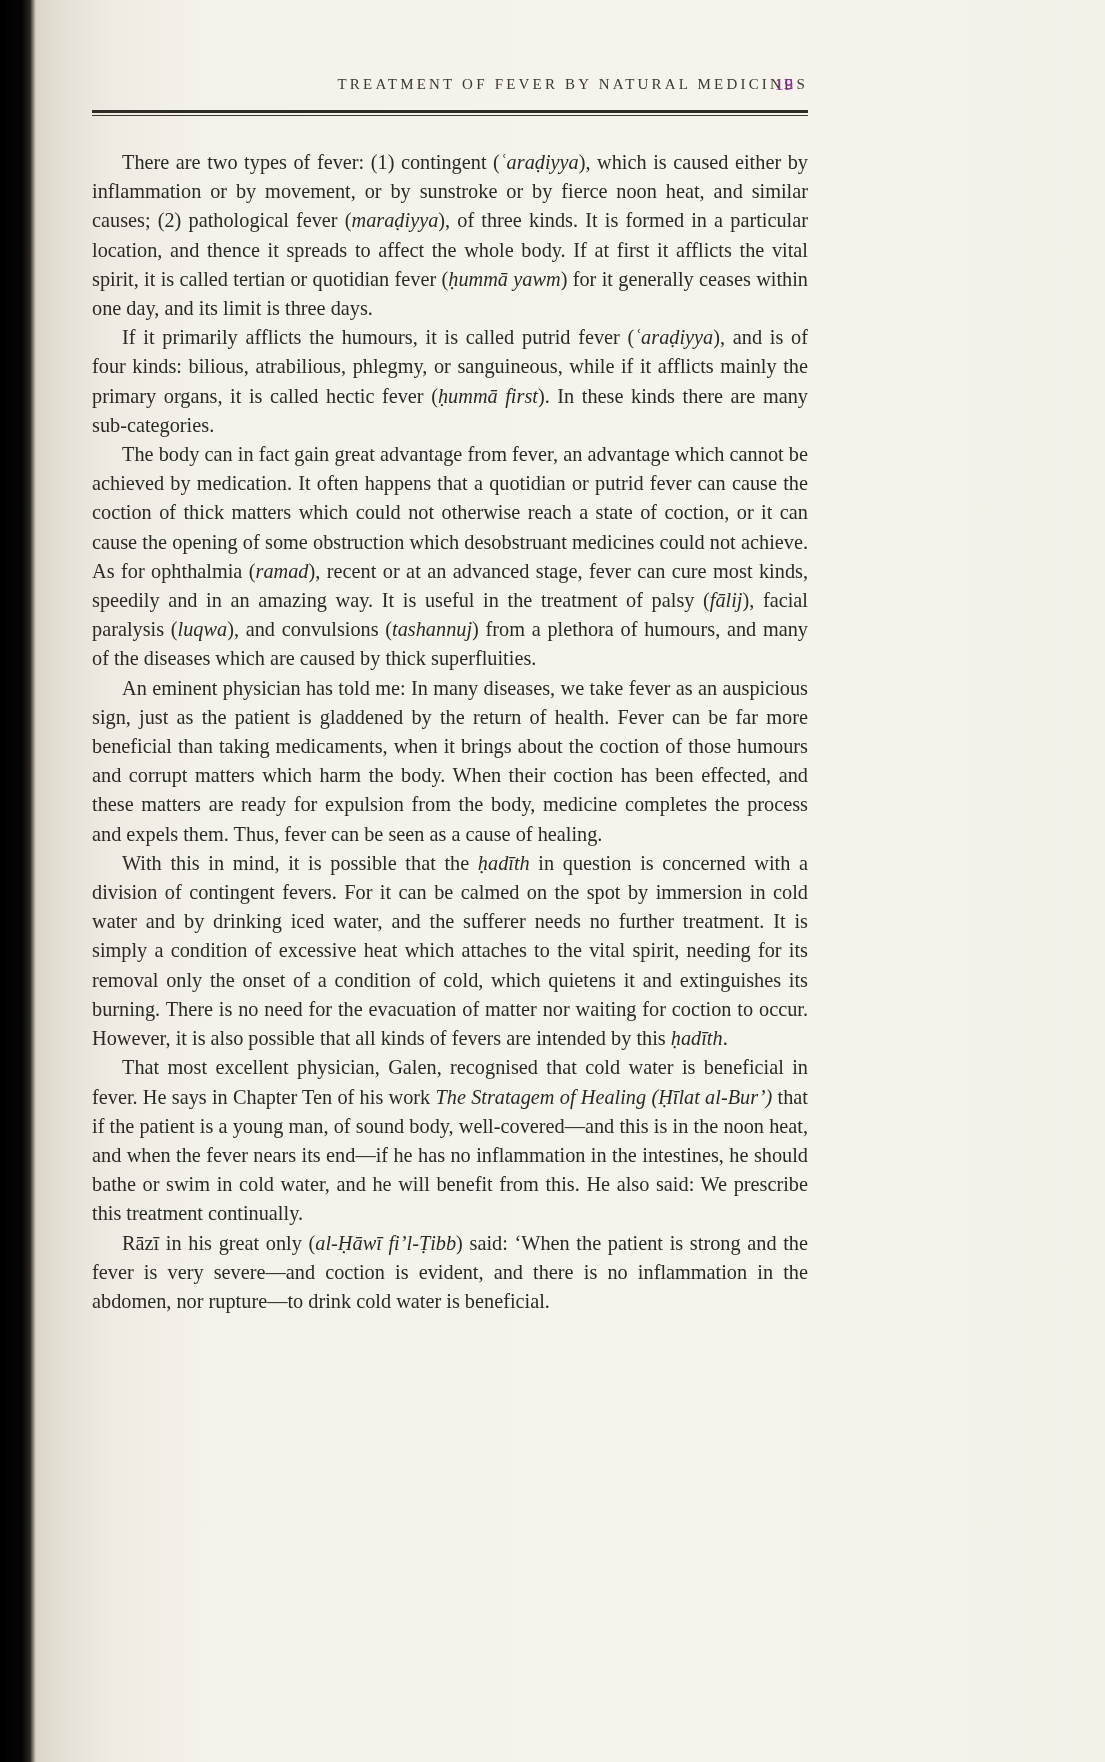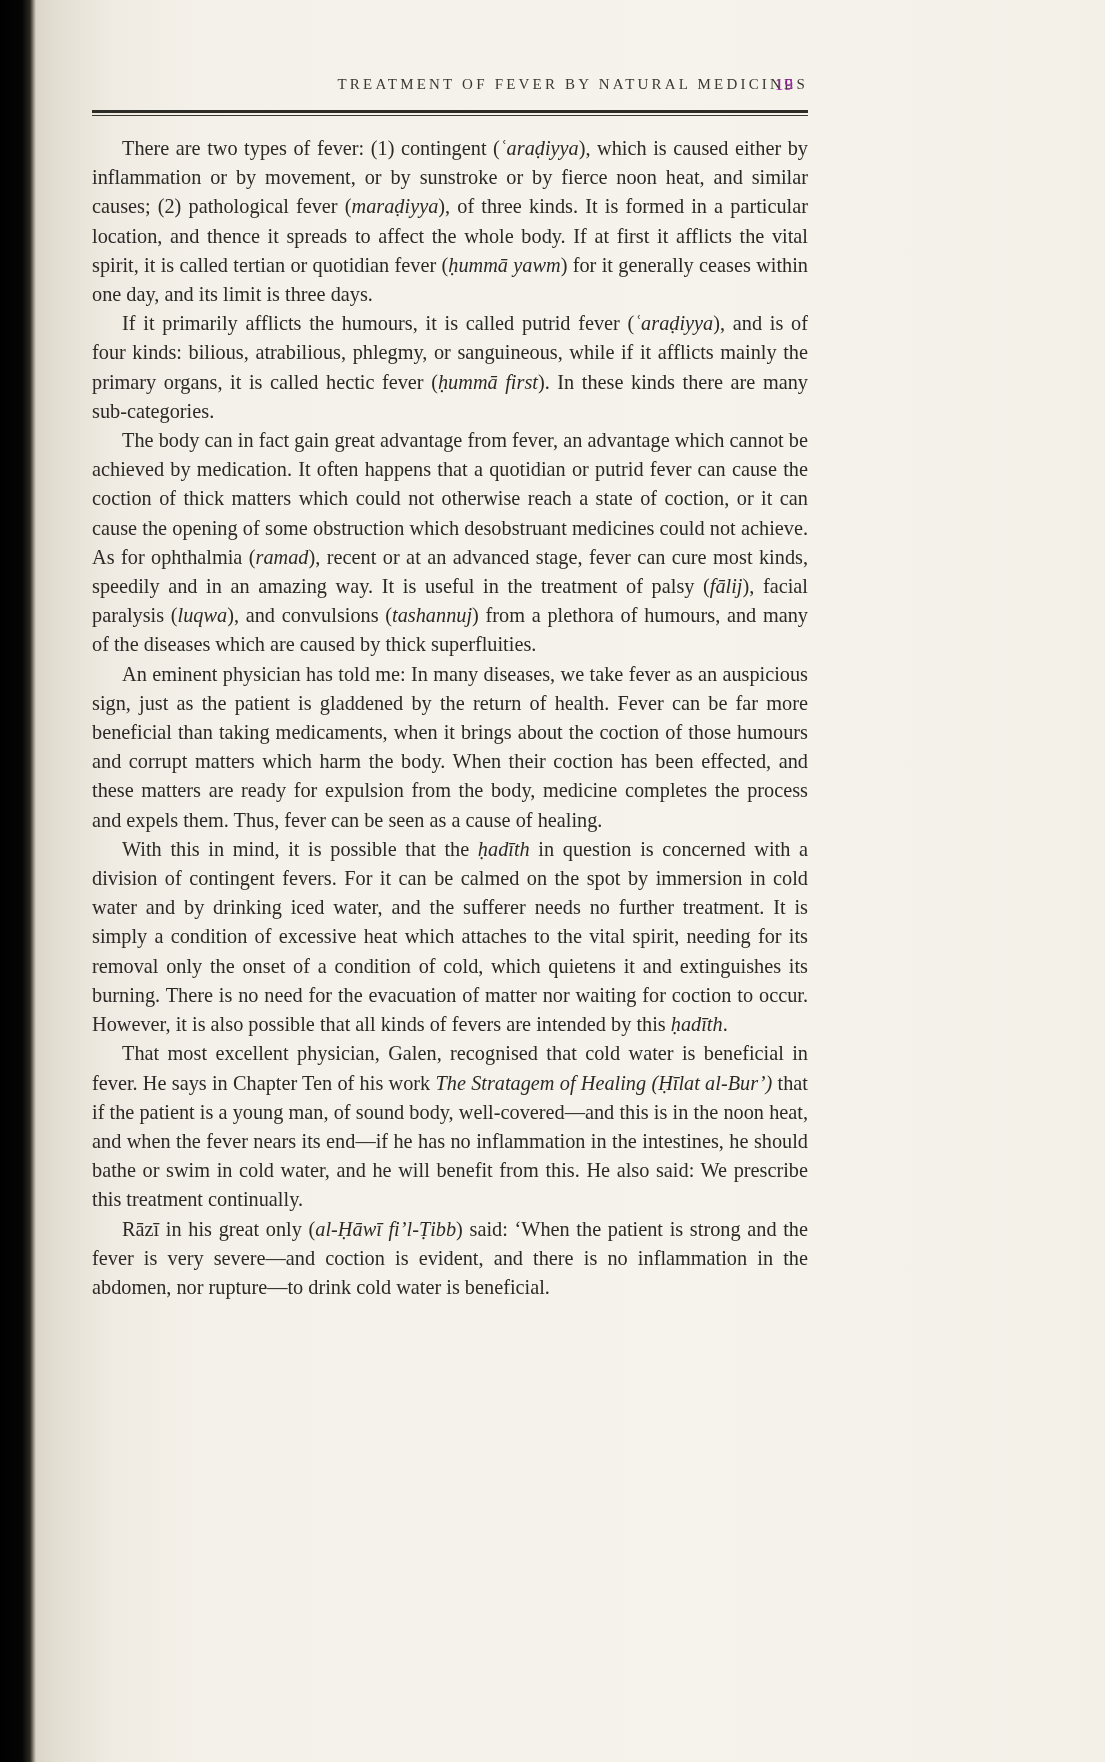--- a/index.html
+++ b/index.html
@@ -67,21 +67,21 @@
   .header-rule .rule-thick {
     height: 3px;
     background: #2e2c26;
   }
   .header-rule .rule-thin {
     margin-top: 2px;
     height: 1px;
     background: #3a382f;
   }
   .body-text {
-    margin-top: 18px;
+    margin-top: 32px;
     font-size: 20.3px;
     line-height: 29.2px;
     text-align: justify;
     font-family: Liberation Serif, serif;
   }
   .body-text p.para {
     margin: 0;
     text-indent: 30px;
   }
   .body-text em {

